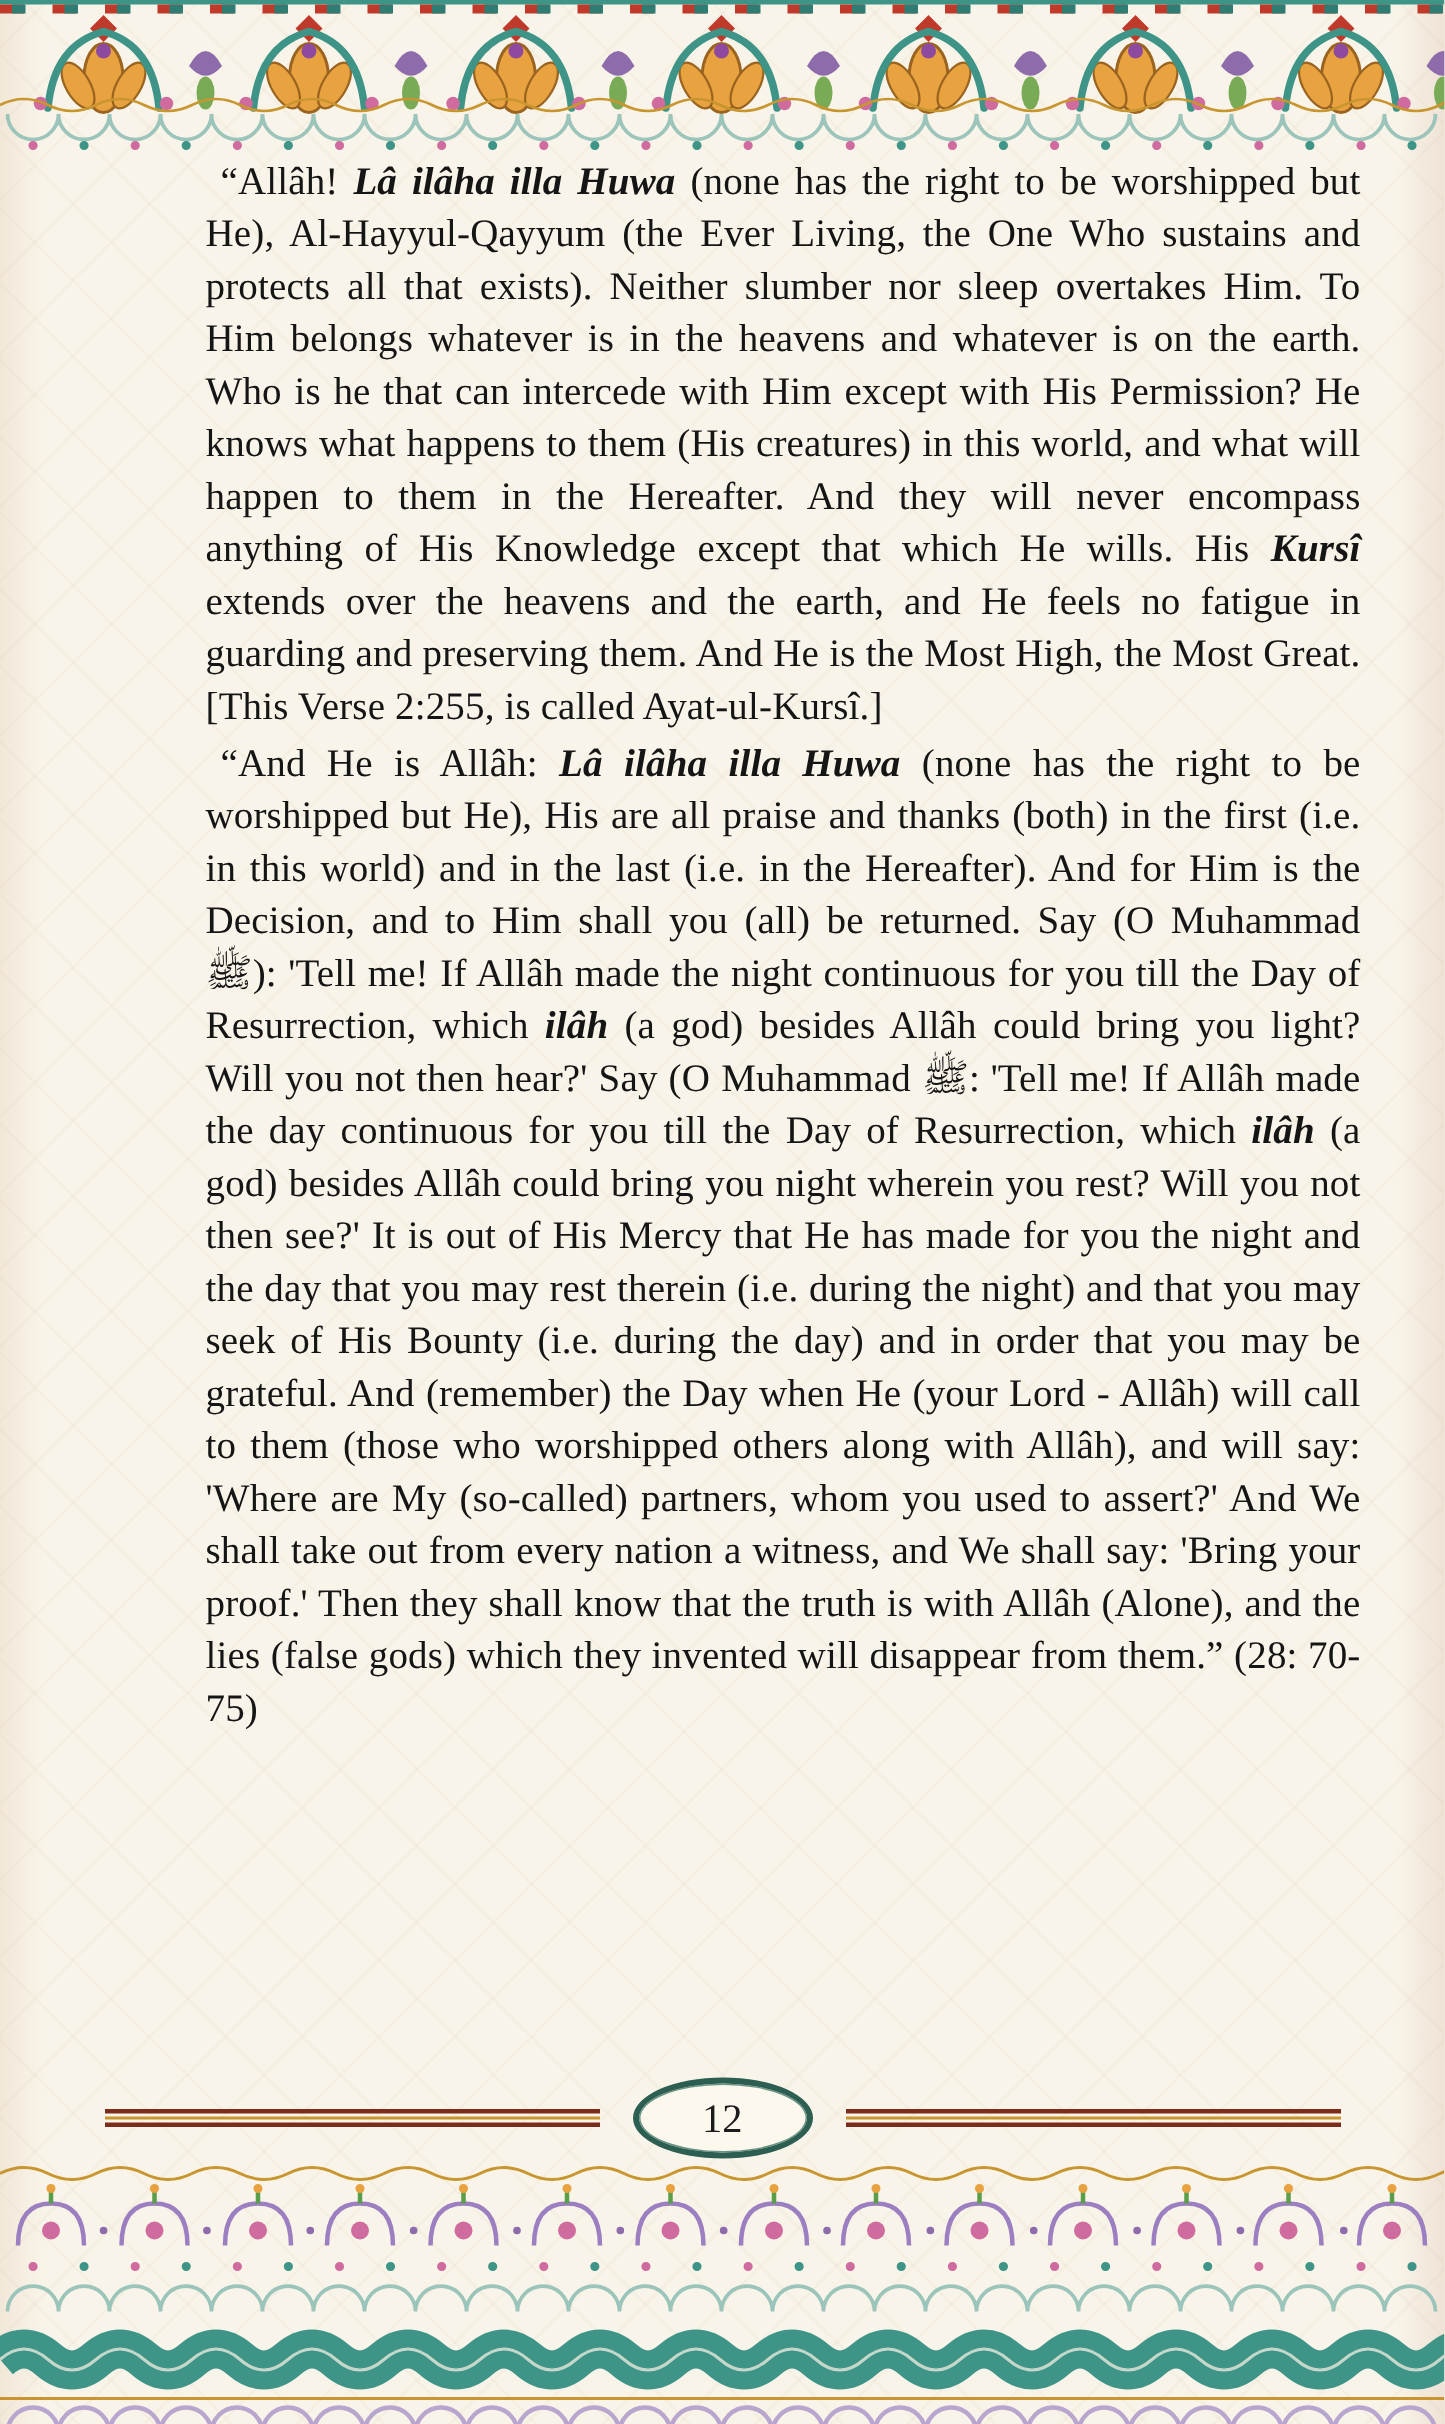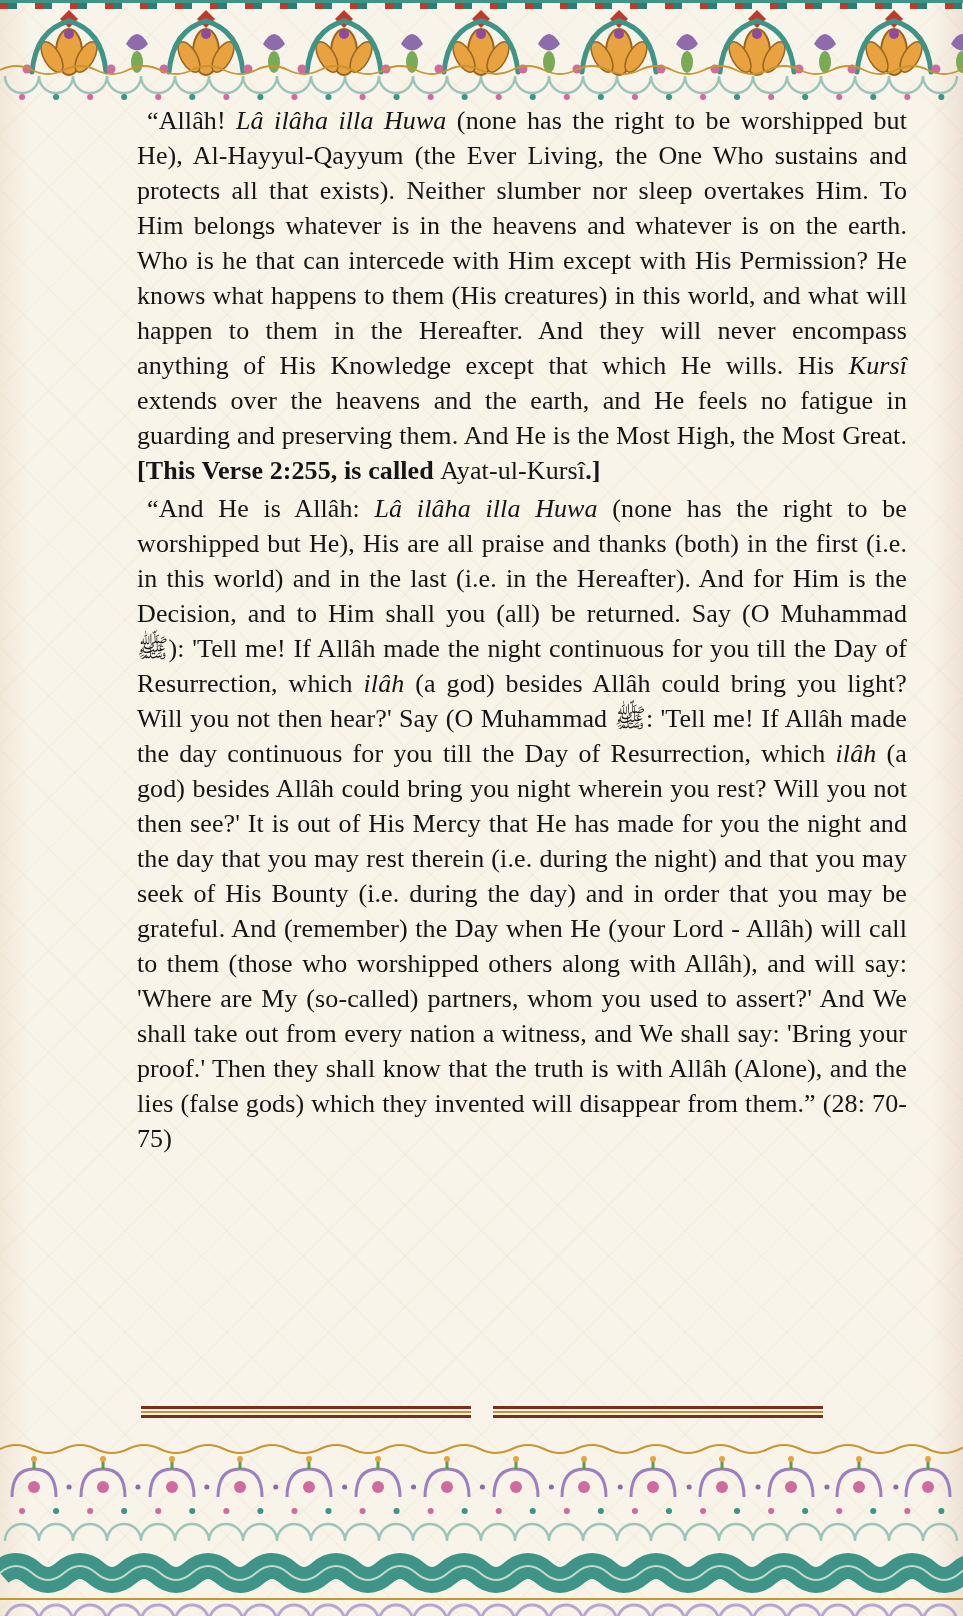--- a/index.html
+++ b/index.html
@@ -17,22 +17,22 @@
   .bottom-border{position:absolute;bottom:0;left:0;width:963px;height:175px;}
 
   .text-block{
     position:absolute;left:137px;top:103px;width:770px;
     font-size:26px;line-height:35px;color:#151515;text-align:justify;
     letter-spacing:0.1px;
   }
   .text-block p{margin:0;text-indent:10px;font-weight:bold;}
   .text-block p + p{margin-top:3px;}
   .b{font-weight:normal;}
-  .bi{font-weight:normal;font-style:italic;}
-  .r{font-weight:bold;}
+  .bi{font-weight:bold;font-style:italic;}
+  .r{font-weight:normal;}
   .ri{font-weight:normal;}
 
   .footer{
     position:absolute;top:1386px;left:0;width:963px;height:52px;
     display:flex;align-items:center;justify-content:center;gap:22px;
   }
   .rule{width:330px;display:flex;flex-direction:column;gap:2px;}
   .rule i{display:block;}
   .rl1{height:3px;background:#7b2c1a;}
   .rl2{height:2px;background:#c8952f;}
@@ -94,20 +94,23 @@
       <span class="b">“And He is Allâh: </span><span class="bi">Lâ ilâha illa Huwa</span><span class="b"> (none has the right to be worshipped but He), His are all praise and thanks (both) in the first (i.e. in this world) and in the last (i.e. in the Hereafter). And for Him is the Decision, and to Him shall you (all) be returned. Say (O Muhammad ﷺ): 'Tell me! If Allâh made the night continuous for you till the Day of Resurrection, which </span><span class="bi">ilâh</span><span class="b"> (a god) besides Allâh could bring you light? Will you not then hear?' Say (O Muhammad ﷺ: 'Tell me! If Allâh made the day continuous for you till the Day of Resurrection, which </span><span class="bi">ilâh</span><span class="b"> (a god) besides Allâh could bring you night wherein you rest? Will you not then see?' It is out of His Mercy that He has made for you the night and the day that you may rest therein (i.e. during the night) and that you may seek of His Bounty (i.e. during the day)  and in order that you may be grateful. And (remember) the Day when He (your Lord - Allâh) will call to them (those who worshipped others along with Allâh), and will say: 'Where are My (so-called) partners, whom you used to assert?' And We shall take out from every nation a witness, and We shall say: 'Bring your proof.' Then they shall know that the truth is with Allâh (Alone), and the lies (false gods) which they invented will disappear from them.” (28: 70-75)</span>
     </p>
   </div>
 
   <div class="footer">
     <div class="rule">
         <i class="rl1"></i>
         <i class="rl2"></i>
         <i class="rl3"></i>
       </div>
+    <div class="oval">
+      <span>12</span>
+    </div>
     <div class="rule">
         <i class="rl1"></i>
         <i class="rl2"></i>
         <i class="rl3"></i>
       </div>
   </div>
 
   <div class="bottom-border">
     <svg width="963" height="175" viewBox="0 0 963 175">
       <defs>

